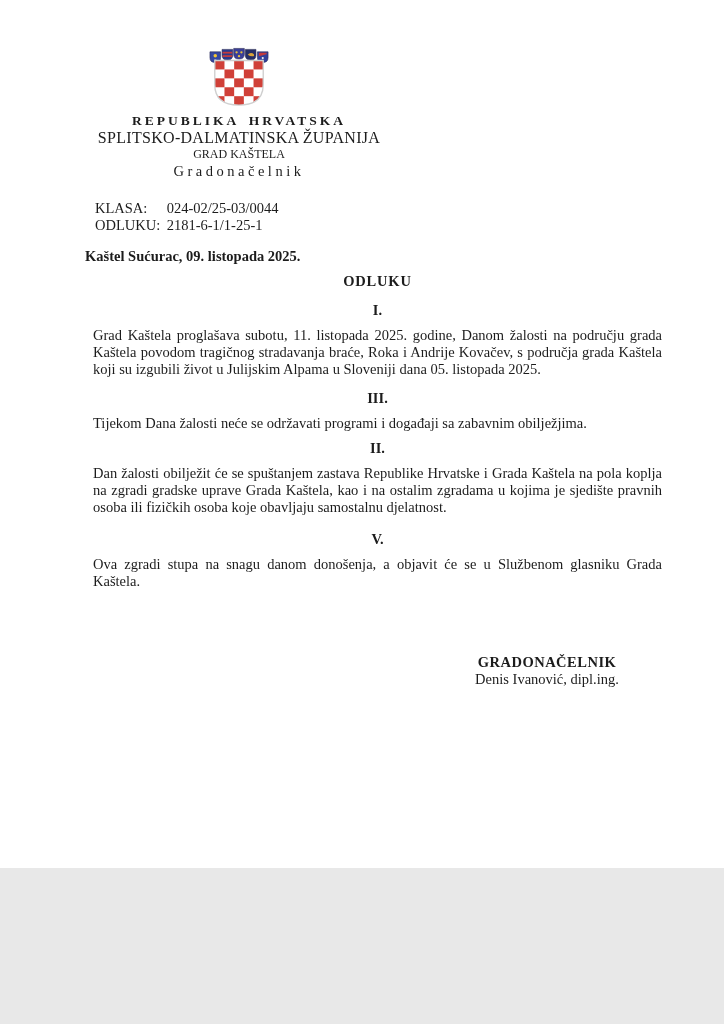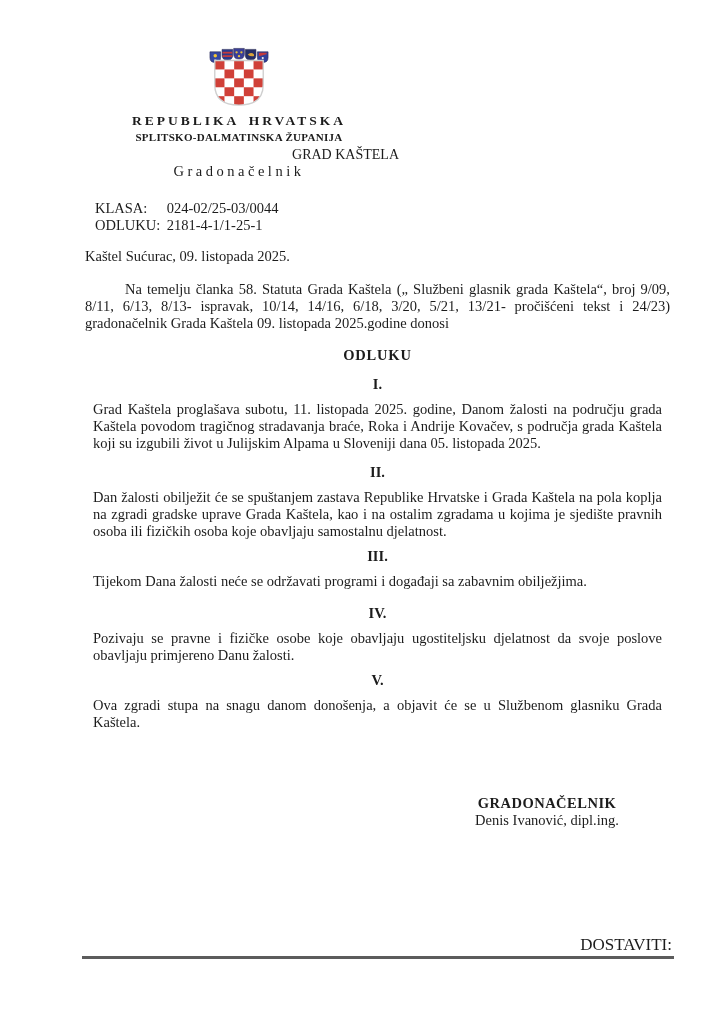--- a/index.html
+++ b/index.html
@@ -1,40 +1,40 @@
 <!DOCTYPE html>
 <html><head>
 <meta charset="utf-8">
 <style>
   html,body{margin:0;padding:0;background:#e8e8e8;}
   .page{
     position:relative;
-    width:724px;height:1024px;
+    width:724px;height:868px;
     background:#ffffff;
     margin:0 auto;
     font-family:"Liberation Serif", serif;
     color:#1c1c1c;
     font-size:14.5px;
     line-height:17px;
     overflow:hidden;
     box-sizing:border-box;
     padding:0 54px 0 85px;
   }
   
   .header{width:320px;margin-left:-6px;text-align:center;padding-top:46px;}
   .coa{display:inline-block;}
   .hl1{font-weight:bold;font-size:13.5px;letter-spacing:3px;white-space:nowrap;word-spacing:4px;}
-  .hl2{font-weight:bold;font-size:11px;letter-spacing:0.3px;white-space:nowrap;}
-  .hl3{font-size:14px;white-space:nowrap;text-align:right;}
+  .hl2{font-weight:normal;font-size:16px;letter-spacing:0.3px;white-space:nowrap;}
+  .hl3{font-size:12px;white-space:nowrap;}
   .hl4{font-size:14.5px;letter-spacing:3.5px;white-space:nowrap;}
   
   .refs{margin-top:20px;margin-left:10px;}
   .ref-row{white-space:nowrap;}
   .ref-label{display:inline-block;width:68px;}
-  .place-date{margin-top:14px;}
+  .place-date{margin-top:14px;font-weight:bold;}
   
   .preamble{margin-top:16px;text-align:justify;text-indent:40px;}
   
   .title-block{margin-top:8px;text-align:center;font-weight:bold;}
   .title-line{letter-spacing:0.8px;}
   
   .section .numeral{margin:12px 0 0;text-align:center;font-weight:bold;}
   .section:nth-of-type(3) .numeral{margin-top:0;}
   .section:nth-of-type(4) .numeral{margin-top:15px;}
   .section:nth-of-type(5) .numeral{margin-top:3px;}
@@ -109,48 +109,43 @@
     <div class="hl4">Gradonačelnik</div>
   </div>
 
   <div class="refs">
     <div class="ref-row">
       <span class="ref-label">KLASA:</span>
       <span>024-02/25-03/0044</span>
     </div>
     <div class="ref-row">
       <span class="ref-label">ODLUKU:</span>
-      <span>2181-4-1/1-25-1</span>
+      <span>2181-6-1/1-25-1</span>
     </div>
   </div>
 
   <div class="place-date">Kaštel Sućurac, 09. listopada 2025.</div>
 
-  <p class="preamble">Na temelju članka 58. Statuta Grada Kaštela („ Službeni glasnik grada Kaštela“, broj 9/09, 8/11, 6/13, 8/13- ispravak, 10/14, 14/16, 6/18, 3/20, 5/21, 13/21- pročišćeni tekst i 24/23) gradonačelnik Grada Kaštela 09. listopada 2025.godine donosi</p>
 
   <div class="title-block">
     <div class="title-line">ODLUKU</div>
   </div>
 
   <div class="sections">
     <div class="section">
       <div class="numeral">I.</div>
       <p class="body">Grad Kaštela proglašava subotu, 11. listopada 2025. godine, Danom žalosti na području grada Kaštela povodom tragičnog stradavanja braće, Roka i Andrije Kovačev, s područja grada Kaštela koji su izgubili život u Julijskim Alpama u Sloveniji dana 05. listopada 2025.</p>
     </div>
     <div class="section">
-      <div class="numeral">II.</div>
-      <p class="body">Dan žalosti obilježit će se spuštanjem zastava Republike Hrvatske i Grada Kaštela na pola koplja na zgradi gradske uprave Grada Kaštela, kao i na ostalim zgradama u kojima je sjedište pravnih osoba ili fizičkih osoba koje obavljaju samostalnu djelatnost.</p>
-    </div>
-    <div class="section">
       <div class="numeral">III.</div>
       <p class="body">Tijekom Dana žalosti neće se održavati programi i događaji sa zabavnim obilježjima.</p>
     </div>
     <div class="section">
-      <div class="numeral">IV.</div>
-      <p class="body">Pozivaju se pravne i fizičke osobe koje obavljaju ugostiteljsku djelatnost da svoje poslove obavljaju primjereno Danu žalosti.</p>
+      <div class="numeral">II.</div>
+      <p class="body">Dan žalosti obilježit će se spuštanjem zastava Republike Hrvatske i Grada Kaštela na pola koplja na zgradi gradske uprave Grada Kaštela, kao i na ostalim zgradama u kojima je sjedište pravnih osoba ili fizičkih osoba koje obavljaju samostalnu djelatnost.</p>
     </div>
     <div class="section">
       <div class="numeral">V.</div>
       <p class="body">Ova zgradi stupa na snagu danom donošenja, a objavit će se u Službenom glasniku Grada Kaštela.</p>
     </div>
   </div>
 
   <div class="signature">
     <div class="sig-role">GRADONAČELNIK</div>
     <div class="sig-name">Denis Ivanović, dipl.ing.</div>

